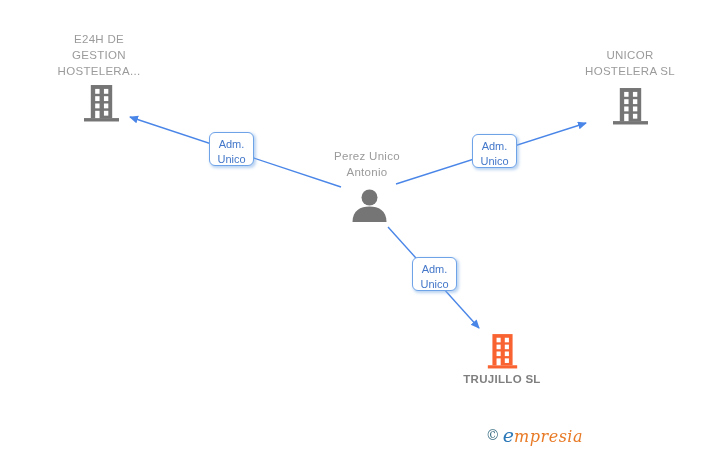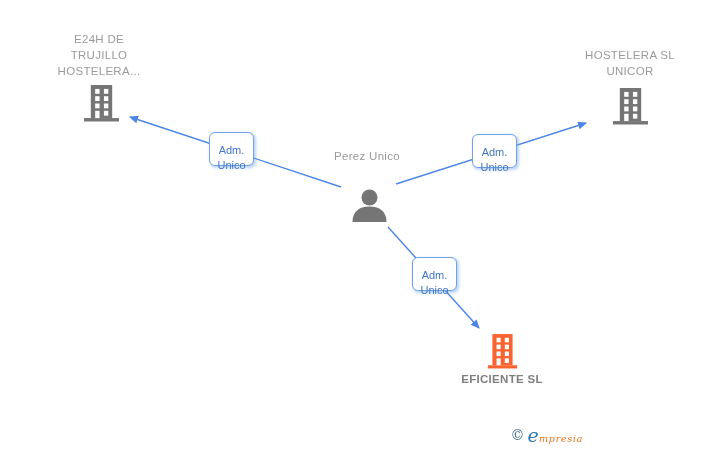--- a/index.html
+++ b/index.html
@@ -38,102 +38,103 @@
 
   
   .adm-box {
     position:absolute; width:45px; height:34px; box-sizing:border-box;
     background:#fff;
     border:1.5px solid var(--box-border,#6fa3e8);
     border-radius:6px;
     box-shadow:1.5px 1.5px 3px rgba(130,175,230,.55);
     color:var(--box-text,#4377c9);
     font-size:11px; line-height:15px; text-align:center;
-    padding-top:10px; z-index:3;
+    padding-top:4px; z-index:3;
   }
   #adm-left   { left:209px; top:132px; }
   #adm-right  { left:472px; top:134px; }
   #adm-bottom { left:412px; top:257px; }
 
   
   #watermark {
     position:absolute; right:5px; bottom:4px; z-index:2;
     font-family:"DejaVu Serif", serif; white-space:nowrap;
   }
   #watermark .copy   { color:var(--logo-teal,#3f7187); font-size:14px; vertical-align:2px; margin-right:3px; }
   #watermark .brand-initial { color:var(--logo-blue,#2b78b8); font-style:italic; font-size:19px; }
-  #watermark .brand-rest    { color:var(--logo-orange,#e87a26); font-style:italic; font-size:10px; letter-spacing:0.5px;text-align:right; }
+  #watermark .brand-rest    { color:var(--logo-orange,#e87a26); font-style:italic; font-size:16px; letter-spacing:0.5px;text-align:right; }
 </style>
 </head>
 <body>
 
 <div id="canvas">
 
   <svg id="edges" viewBox="0 0 728 450">
     <defs>
       <marker id="arrowhead" markerUnits="userSpaceOnUse" markerWidth="10" markerHeight="9" refX="8" refY="4" orient="auto">
         <path d="M0,0 L9,4 L0,8 Z"></path>
       </marker>
     </defs>
     <line x1="341" y1="187" x2="130" y2="117" marker-end="url(#arrowhead)"></line>
     <line x1="396" y1="184" x2="586" y2="123" marker-end="url(#arrowhead)"></line>
     <line x1="388" y1="227" x2="479" y2="328" marker-end="url(#arrowhead)"></line>
   </svg>
 
   <div class="node-label" id="label-company-top-left">
     <div>E24H DE</div>
-    <div>TRUJILLO</div>
+    <div>GESTION</div>
     <div>HOSTELERA...</div>
   </div>
   <span class="icon" id="icon-company-top-left">
     <svg width="35" height="37" viewBox="0 0 36 38">
       <rect x="0" y="34" width="36" height="3.5" fill="currentColor"></rect>
       <rect x="7" y="0" width="22" height="34" fill="currentColor"></rect>
       <rect x="11.5" y="4" width="4.5" height="5" fill="#fff"></rect>
       <rect x="20.5" y="4" width="4.5" height="5" fill="#fff"></rect>
       <rect x="11.5" y="11.5" width="4.5" height="5" fill="#fff"></rect>
       <rect x="20.5" y="11.5" width="4.5" height="5" fill="#fff"></rect>
       <rect x="11.5" y="19" width="4.5" height="5" fill="#fff"></rect>
       <rect x="20.5" y="19" width="4.5" height="5" fill="#fff"></rect>
       <rect x="11.5" y="26.5" width="4.5" height="7.5" fill="#fff"></rect>
       <rect x="20.5" y="26.5" width="4.5" height="5" fill="#fff"></rect>
     </svg>
   </span>
 
   <div class="node-label" id="label-company-top-right">
+    <div>UNICOR</div>
     <div>HOSTELERA SL</div>
-    <div>UNICOR</div>
   </div>
   <span class="icon" id="icon-company-top-right">
     <svg width="35" height="37" viewBox="0 0 36 38">
       <rect x="0" y="34" width="36" height="3.5" fill="currentColor"></rect>
       <rect x="7" y="0" width="22" height="34" fill="currentColor"></rect>
       <rect x="11.5" y="4" width="4.5" height="5" fill="#fff"></rect>
       <rect x="20.5" y="4" width="4.5" height="5" fill="#fff"></rect>
       <rect x="11.5" y="11.5" width="4.5" height="5" fill="#fff"></rect>
       <rect x="20.5" y="11.5" width="4.5" height="5" fill="#fff"></rect>
       <rect x="11.5" y="19" width="4.5" height="5" fill="#fff"></rect>
       <rect x="20.5" y="19" width="4.5" height="5" fill="#fff"></rect>
       <rect x="11.5" y="26.5" width="4.5" height="7.5" fill="#fff"></rect>
       <rect x="20.5" y="26.5" width="4.5" height="5" fill="#fff"></rect>
     </svg>
   </span>
 
   <div class="node-label" id="label-person">
     <div>Perez Unico</div>
+    <div>Antonio</div>
   </div>
   <span class="icon" id="icon-person">
     <svg width="37" height="33" viewBox="0 0 36 33">
       <circle cx="18" cy="8.5" r="8" fill="currentColor"></circle>
       <path d="M1,33 C1,21.5 9,17.5 18,17.5 C27,17.5 35,21.5 35,33 Z" fill="currentColor"></path>
     </svg>
   </span>
 
   <div class="node-label" id="label-company-bottom">
-    <div>EFICIENTE SL</div>
+    <div>TRUJILLO SL</div>
   </div>
   <span class="icon" id="icon-company-bottom">
     <svg width="33" height="37" viewBox="0 0 36 38">
       <rect x="2" y="34" width="32" height="3.5" fill="currentColor"></rect>
       <rect x="7" y="0" width="22" height="34" fill="currentColor"></rect>
       <rect x="11.5" y="4" width="4.5" height="5" fill="#fff"></rect>
       <rect x="20.5" y="4" width="4.5" height="5" fill="#fff"></rect>
       <rect x="11.5" y="11.5" width="4.5" height="5" fill="#fff"></rect>
       <rect x="20.5" y="11.5" width="4.5" height="5" fill="#fff"></rect>
       <rect x="11.5" y="19" width="4.5" height="5" fill="#fff"></rect>

